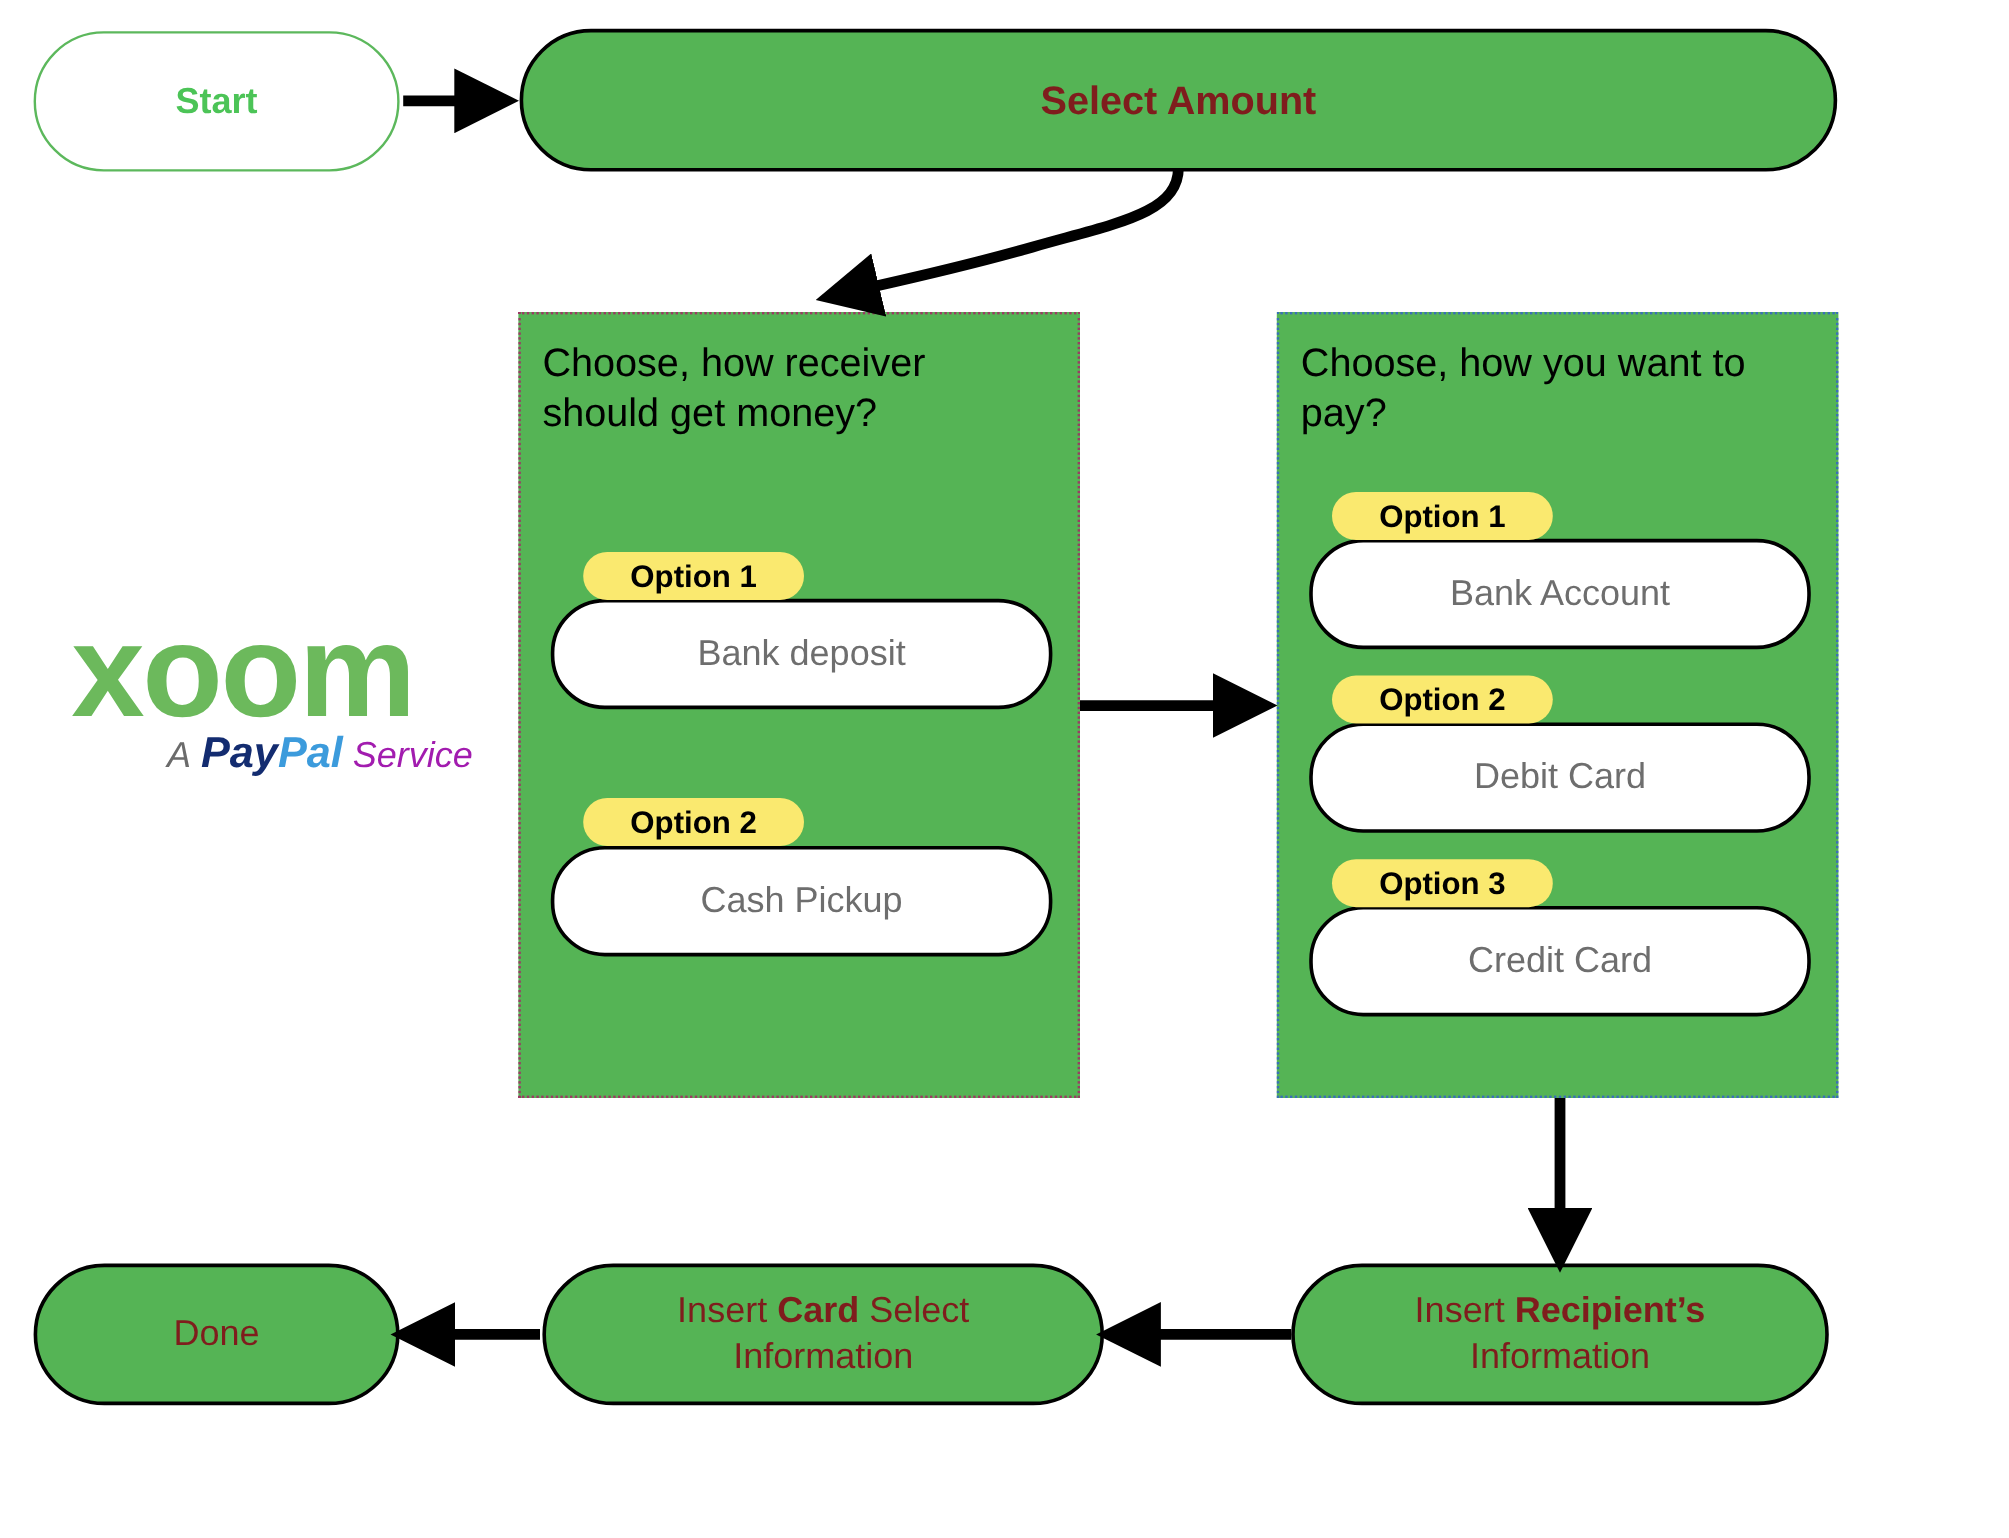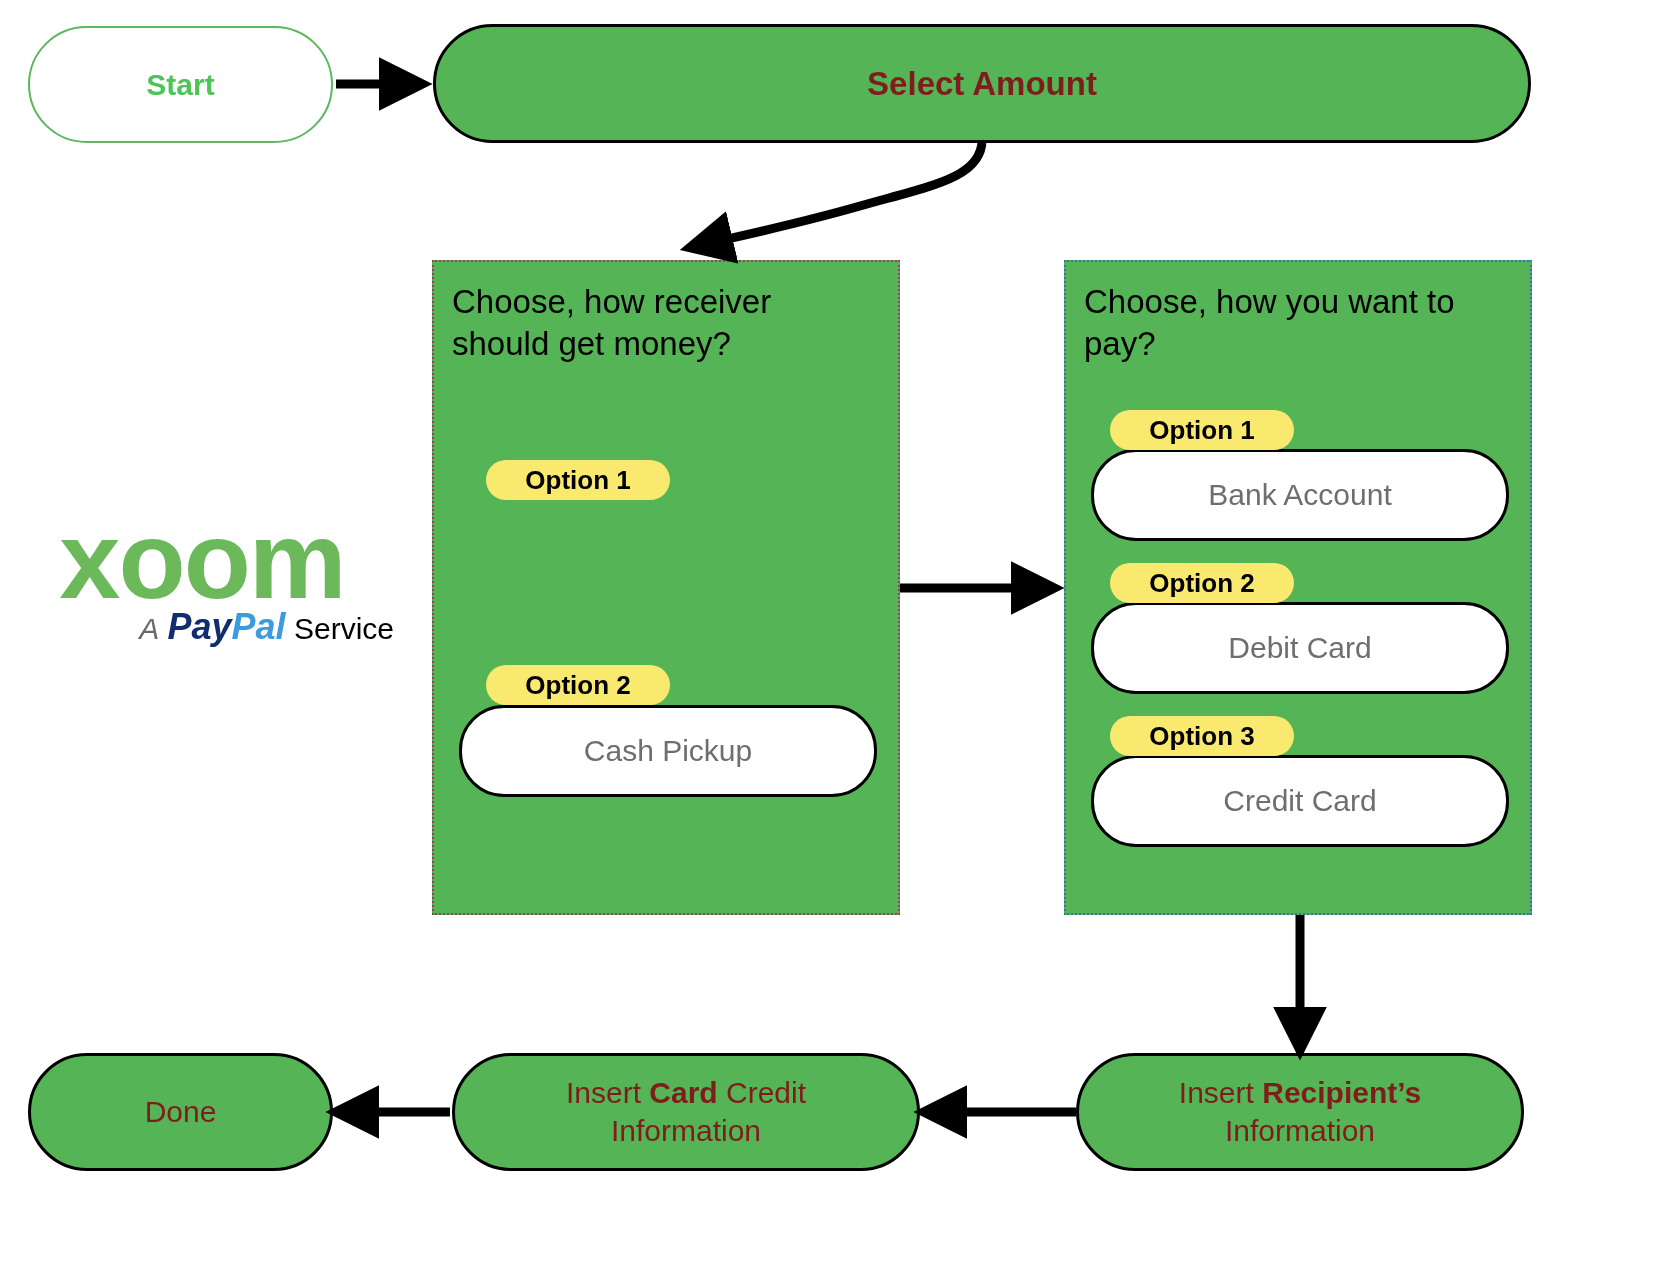--- a/index.html
+++ b/index.html
@@ -118,21 +118,21 @@
   .logo-tag {
     text-align: right;
     padding-right: 8px;
     font-size: 30px;
     line-height: 1;
     white-space: nowrap;
   }
   .logo-tag .a-word { color: #6b6b6b; font-style: italic; }
   .logo-tag .pay { color: #132c70; font-weight: bold; font-style: italic; font-size: 36px; }
   .logo-tag .pal { color: #3c9bdc; font-weight: bold; font-style: italic; font-size: 36px; }
-  .logo-tag .svc { color: #000000; }
+  .logo-tag .svc { color: #a21caf; font-style: italic; }
 
   
   #arrows {
     position: absolute;
     left: 0;
     top: 0;
     width: 1674px;
     height: 1282px;
     pointer-events: none;
     z-index: 5;
@@ -178,20 +178,23 @@
     </div>
   </div>
 
   <div class="panel panel-a" style="left:432px; top:260px; width:468px; height:655px;"></div>
 
   <div class="panel-question" style="left:452px; top:281px; width:355px;">Choose, how receiver should get money?</div>
 
   <div class="pill" style="left:486px; top:460px; width:184px; height:40px;">
     <span>Option 1</span>
   </div>
+  <div class="choice" style="left:459px; top:499px; width:418px; height:92px;">
+    <span>Bank deposit</span>
+  </div>
 
   <div class="pill" style="left:486px; top:665px; width:184px; height:40px;">
     <span>Option 2</span>
   </div>
   <div class="choice" style="left:459px; top:705px; width:418px; height:92px;">
     <span>Cash Pickup</span>
   </div>
 
   <div class="panel panel-b" style="left:1064px; top:260px; width:468px; height:655px;"></div>
 
@@ -220,21 +223,21 @@
 
   <div class="node node-green" style="left:1076px; top:1053px; width:448px; height:118px;">
     <div>
       <span class="line"><span>Insert </span><b>Recipient’s</b></span>
       <span class="line">Information</span>
     </div>
   </div>
 
   <div class="node node-green" style="left:452px; top:1053px; width:468px; height:118px;">
     <div>
-      <span class="line"><span>Insert </span><b>Card</b><span> Credit</span></span>
+      <span class="line"><span>Insert </span><b>Card</b><span> Select</span></span>
       <span class="line">Information</span>
     </div>
   </div>
 
   <div class="node node-green" style="left:28px; top:1053px; width:305px; height:118px;">
     <span>Done</span>
   </div>
 
 </div>
 

